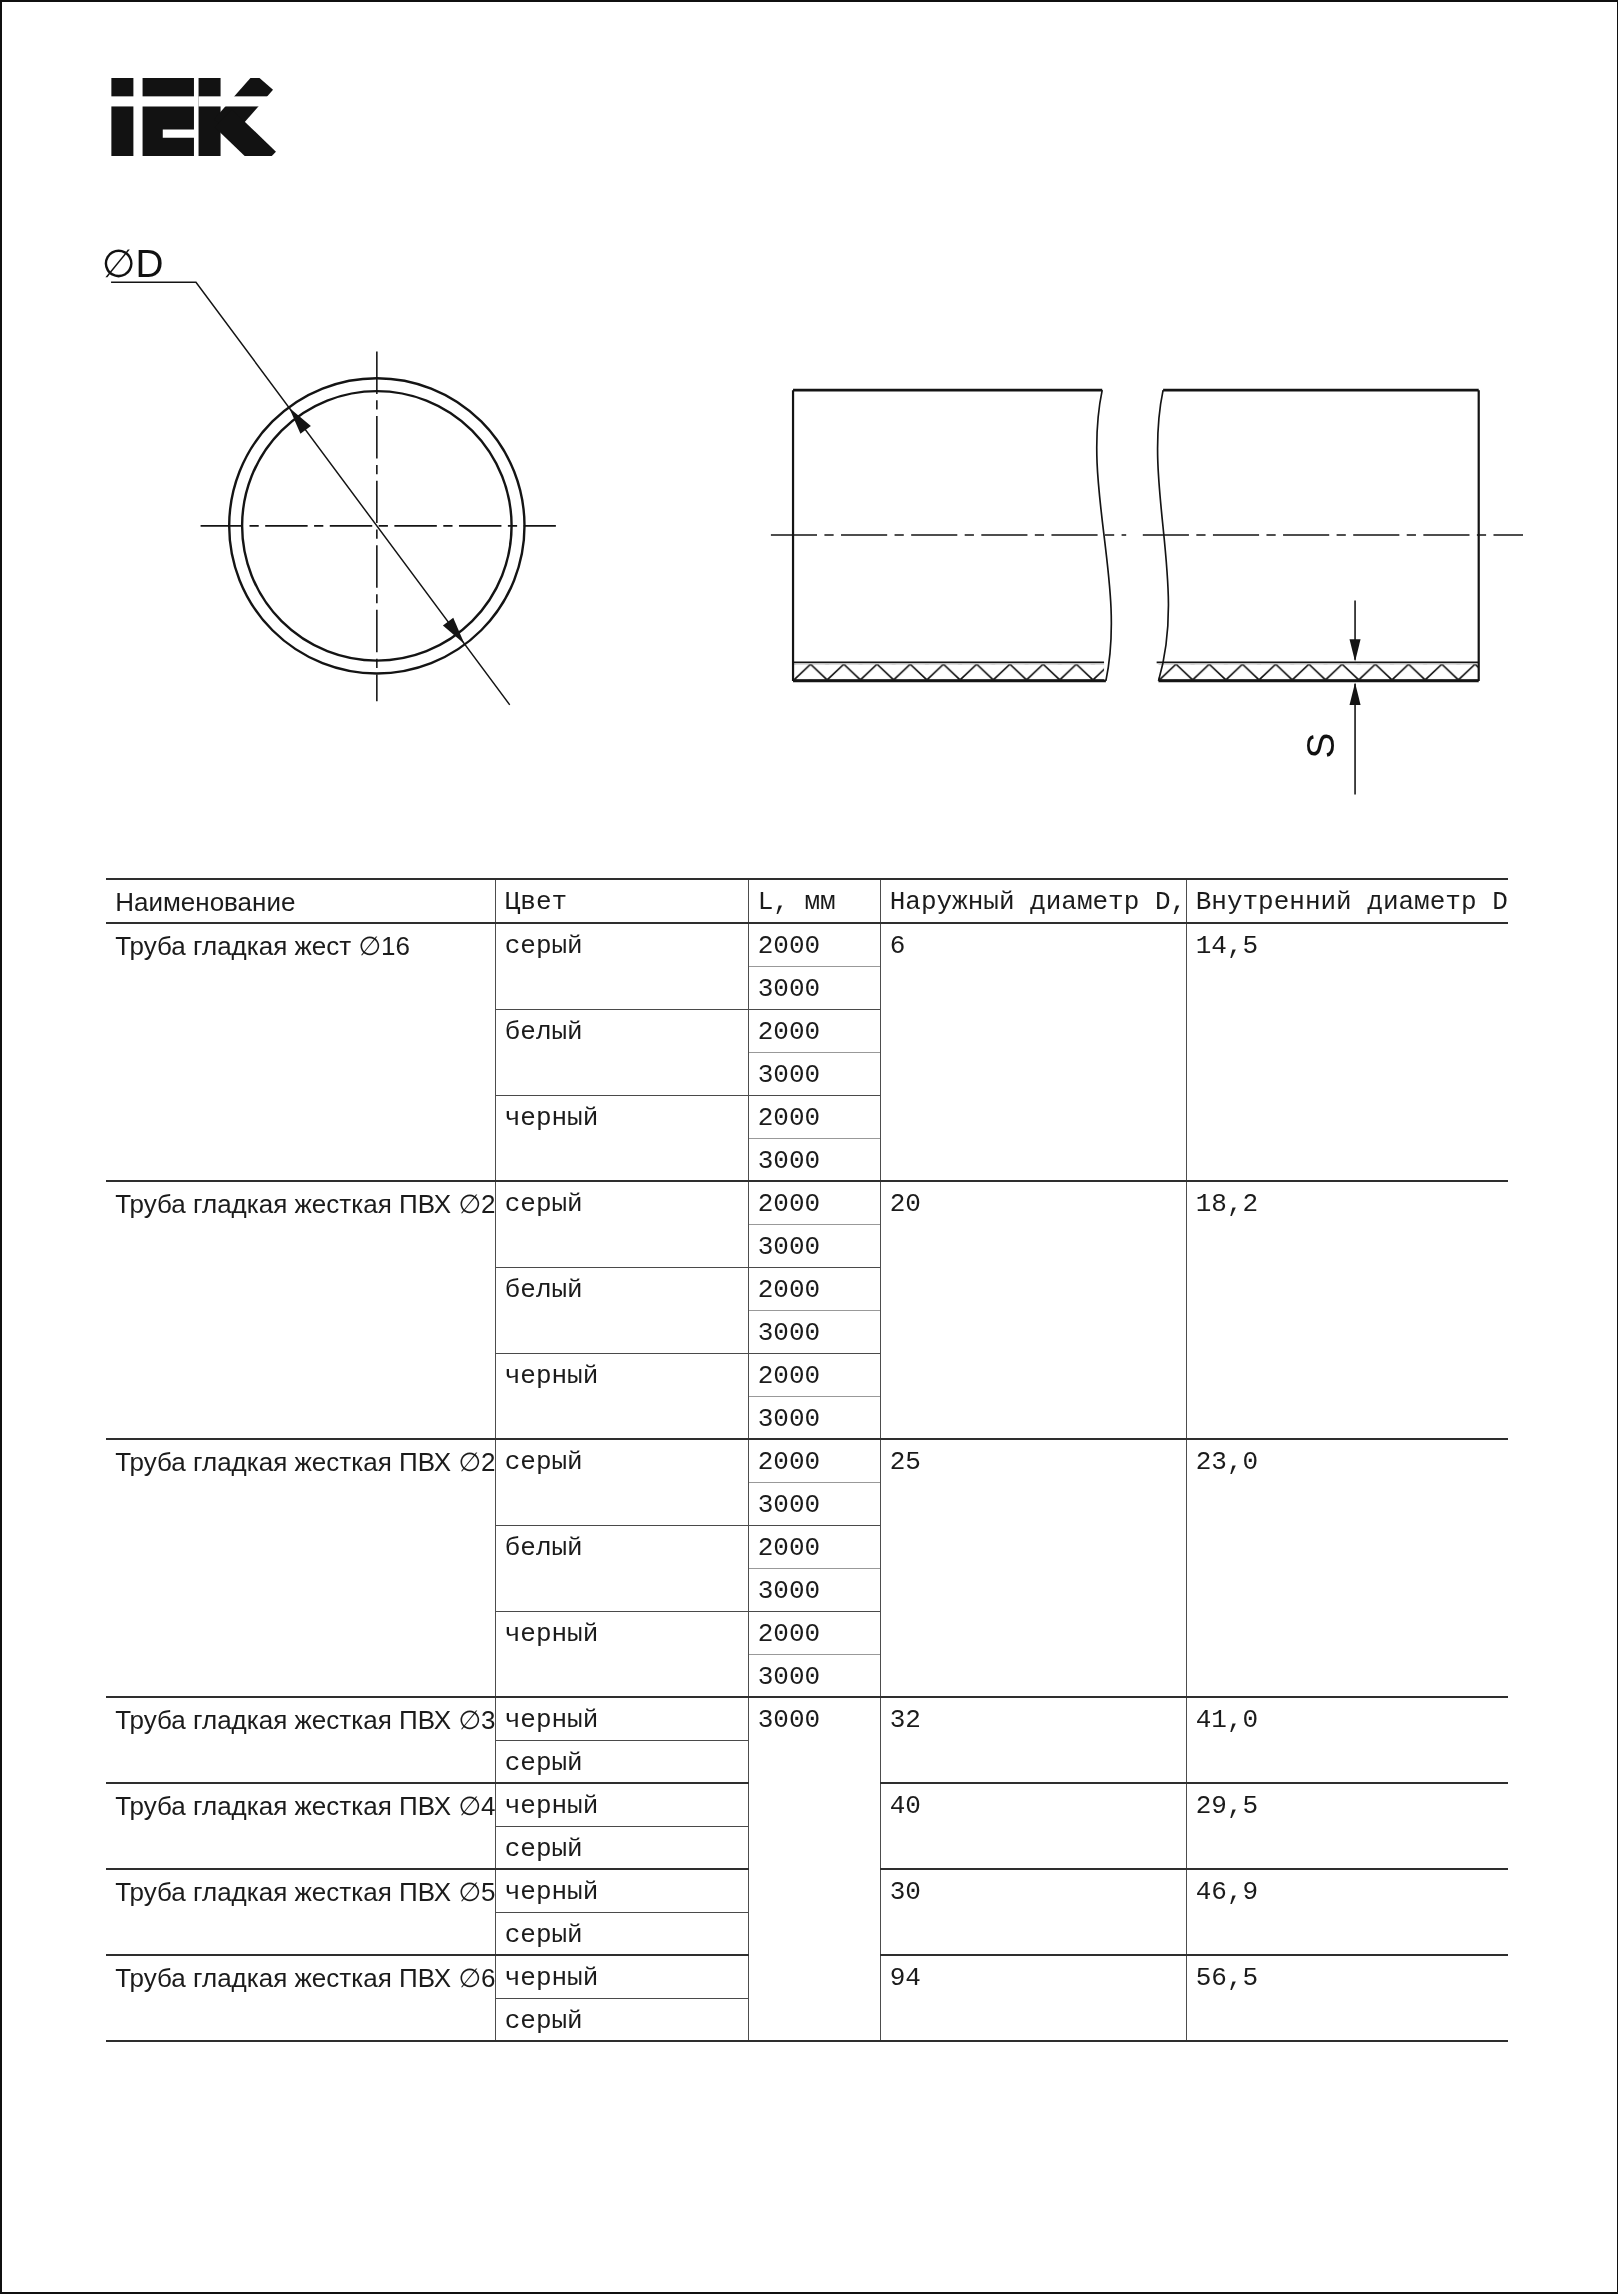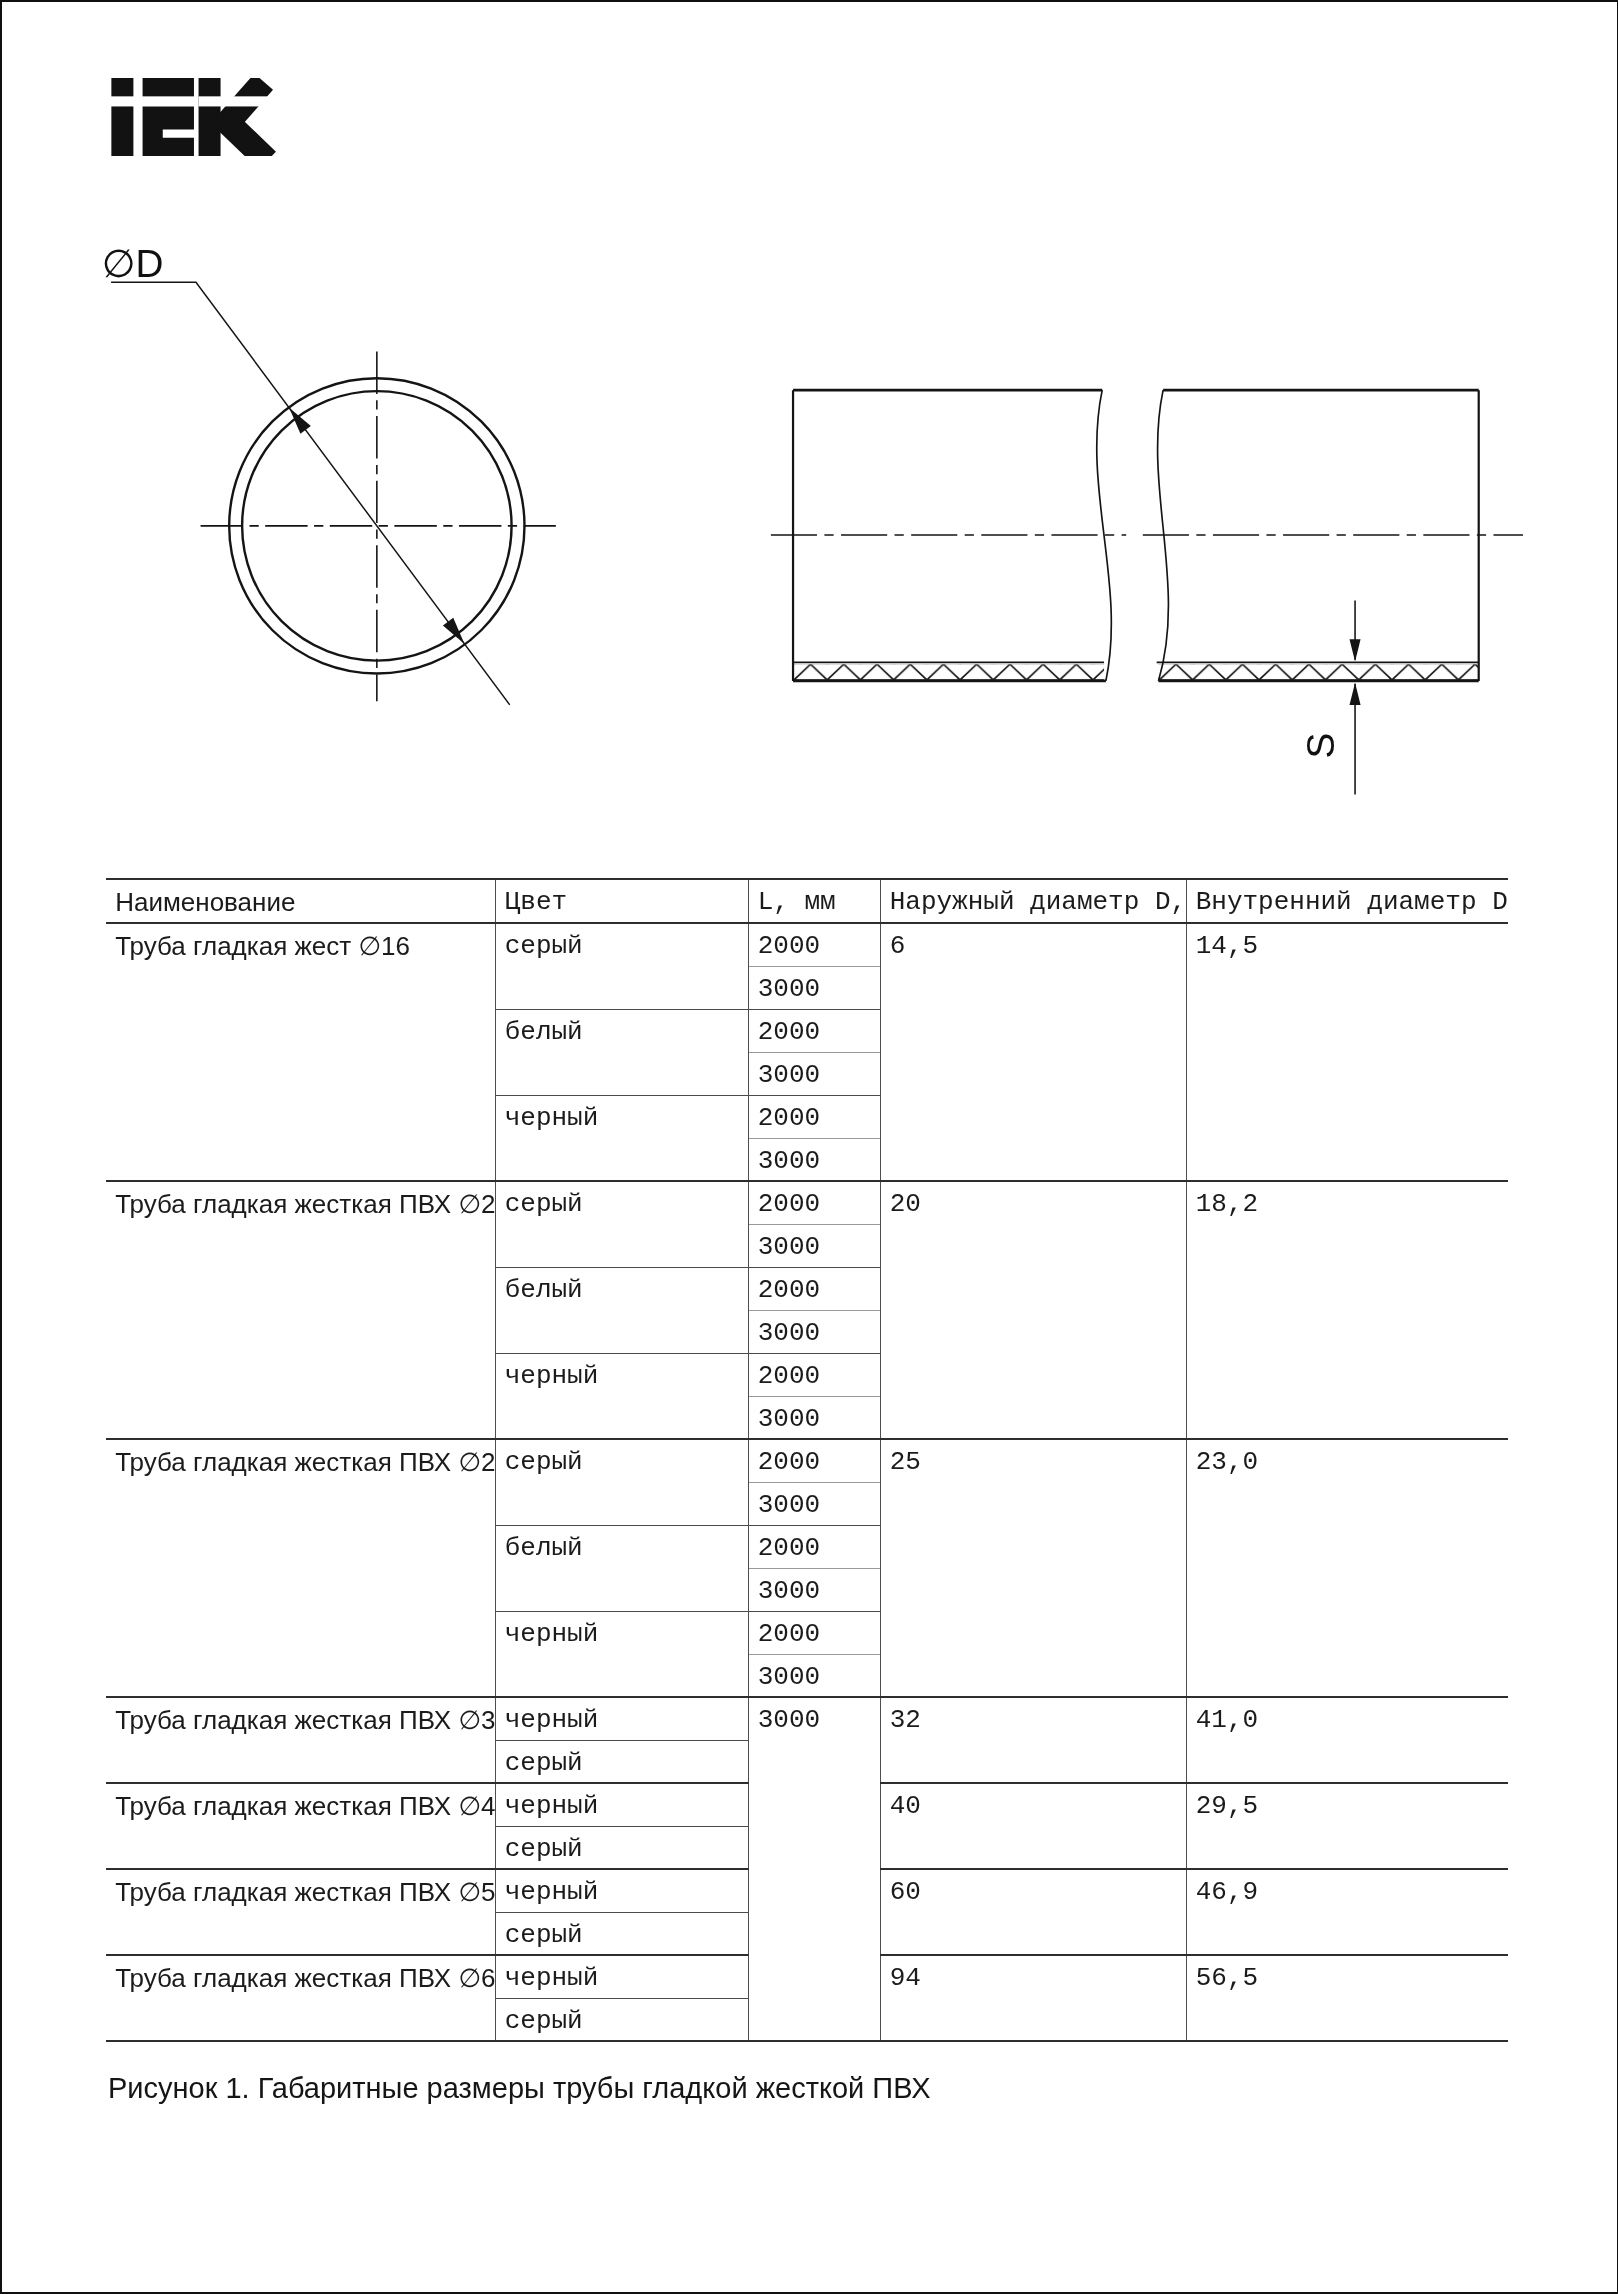--- a/index.html
+++ b/index.html
@@ -212,34 +212,33 @@
       <td class="c-d bt" rowspan="2">40</td>
       <td class="c-d1 bt" rowspan="2">29,5</td>
     </tr>
     <tr>
       <td class="c-color ct">серый</td>
     </tr>
 
     <tr>
       <td class="c-name bt" rowspan="2">Труба гладкая жесткая ПВХ ∅50</td>
       <td class="c-color bt">черный</td>
-      <td class="c-d bt" rowspan="2">60</td>
+      <td class="c-d bt" rowspan="2">30</td>
       <td class="c-d1 bt" rowspan="2">46,9</td>
     </tr>
     <tr>
       <td class="c-color ct">серый</td>
     </tr>
 
     <tr>
       <td class="c-name bt" rowspan="2">Труба гладкая жесткая ПВХ ∅63</td>
       <td class="c-color bt">черный</td>
       <td class="c-d bt" rowspan="2">94</td>
       <td class="c-d1 bt" rowspan="2">56,5</td>
     </tr>
     <tr>
       <td class="c-color ct">серый</td>
     </tr>
   </tbody>
     </table>
 
-  <div class="caption">Рисунок 1. Габаритные размеры трубы гладкой жесткой ПВХ</div>
 </div>
 
 
 </body></html>

